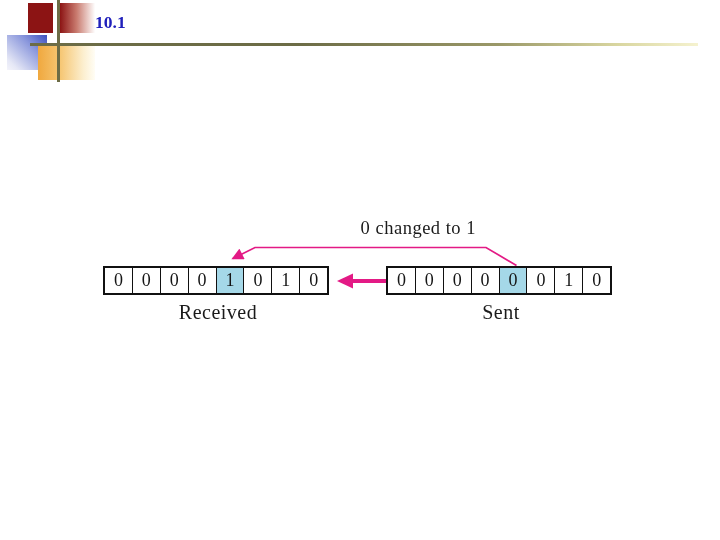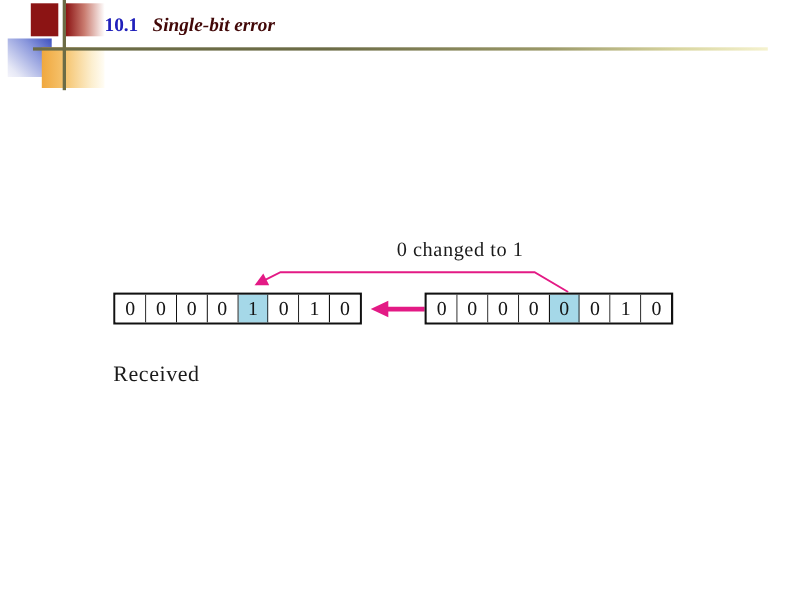--- a/index.html
+++ b/index.html
@@ -42,40 +42,39 @@
     width:26.9px;height:25px;
     display:flex;align-items:center;justify-content:center;
     border-right:1.5px solid #111111;
     font-size:18px;color:#151515;
     background:#ffffff;
   }
   .cell:last-child{border-right:none;}
   .cell.hl{background:#A5D8E8;}
   .reg-label{
     position:absolute;top:301px;width:230px;
-    font-size:20px;color:#1A1A1A;letter-spacing:0.5px;margin-top:28px;
+    text-align:center;font-size:20px;color:#1A1A1A;letter-spacing:0.5px;
   }
   .reg-label.received{left:103px;}
   .reg-label.sent{left:386px;}
 </style>
 </head>
 <body>
 
 <div class="slide">
 
   <div class="sq-blue"></div>
   <div class="sq-yellow"></div>
   <div class="sq-red"></div>
   <div class="sq-red-fade"></div>
   <div class="vline"></div>
   <div class="hline"></div>
 
   <div class="header">
     <span class="secnum">10.1</span>
-    <span class="title">Single-bit error</span>
   </div>
 
   <div class="caption">0 changed to 1</div>
 
   <svg class="overlay" viewBox="0 0 720 540">
     <defs>
       <marker id="ah" viewBox="0 0 10 10" refX="8.5" refY="5" markerWidth="8" markerHeight="7" orient="auto">
         <polygon points="0,0 10,5 0,10" fill="#E31A85"></polygon>
       </marker>
     </defs>
@@ -99,14 +98,15 @@
   <div class="register sent">
     <div class="cell">0</div>
     <div class="cell">0</div>
     <div class="cell">0</div>
     <div class="cell">0</div>
     <div class="cell hl">0</div>
     <div class="cell">0</div>
     <div class="cell">1</div>
     <div class="cell">0</div>
   </div>
+  <div class="reg-label sent">Sent</div>
 
 </div>
 
 </body></html>

